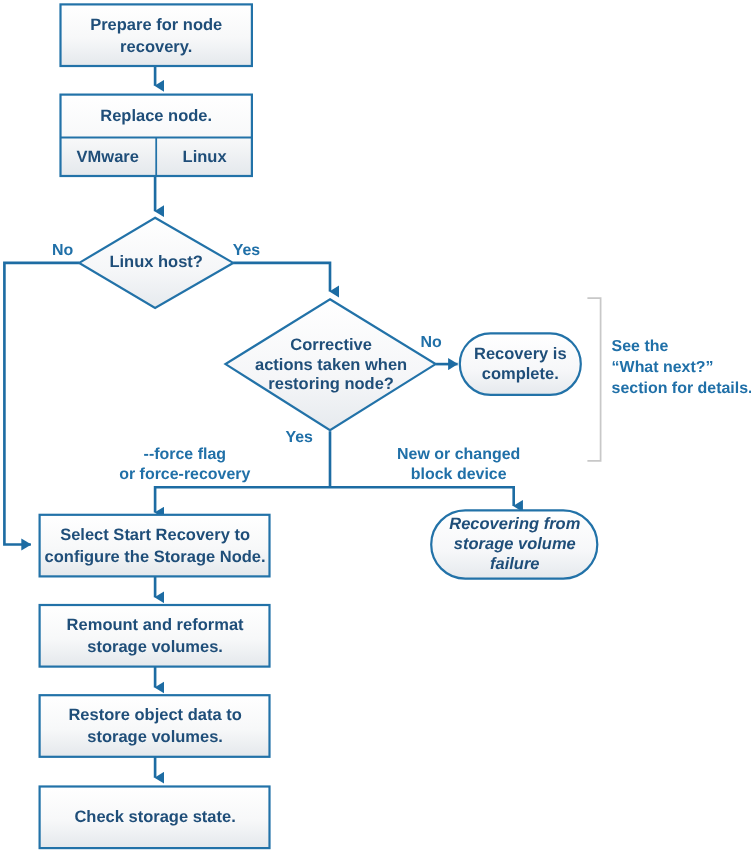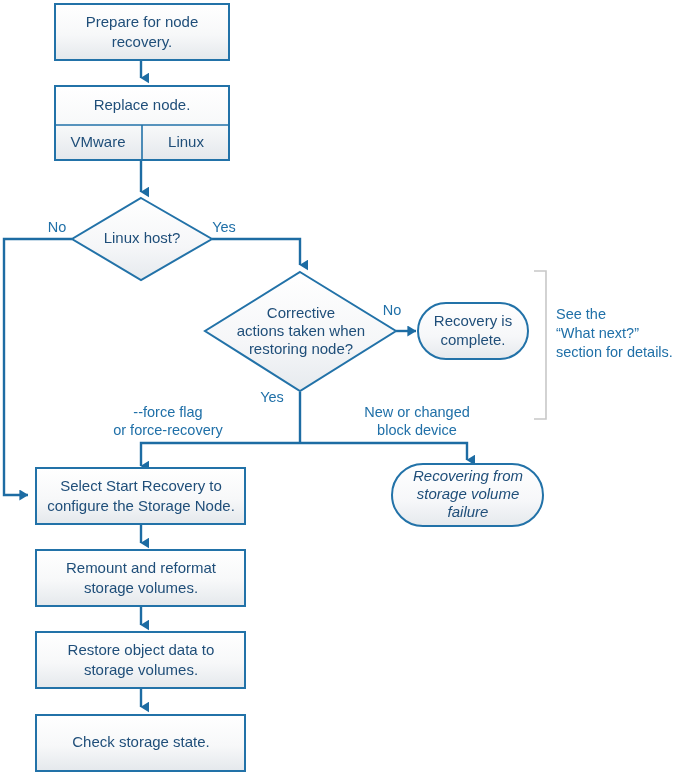--- a/index.html
+++ b/index.html
@@ -10,20 +10,21 @@
   body {
     width: 683px;
     height: 775px;
     font-family: "Liberation Sans", sans-serif;
     overflow: hidden;
   }
   #flow-root {
     position: relative;
     width: 683px;
     height: 725px;
+    font-weight: bold;
   }
   svg#flowchart {
     display: block;
     width: 683px;
     height: 775px;
   }
   .node-text {
     fill: #1f4e79;
     font-family: "Liberation Sans", sans-serif;
     font-size: 15px;

